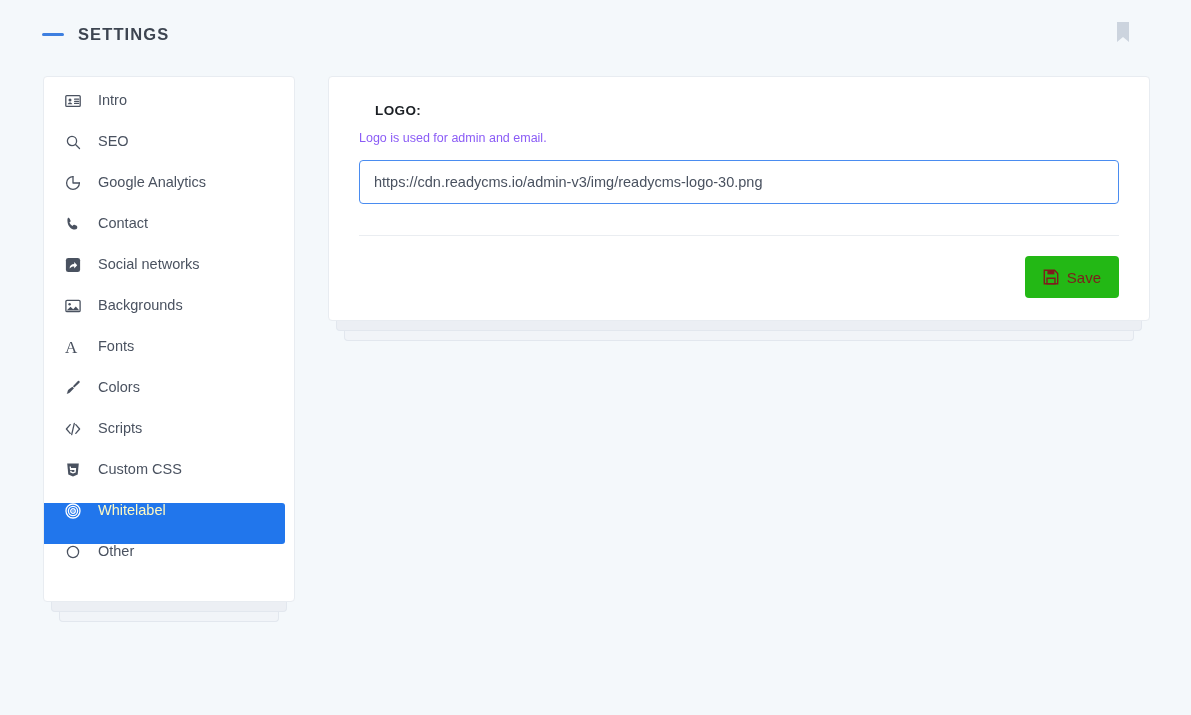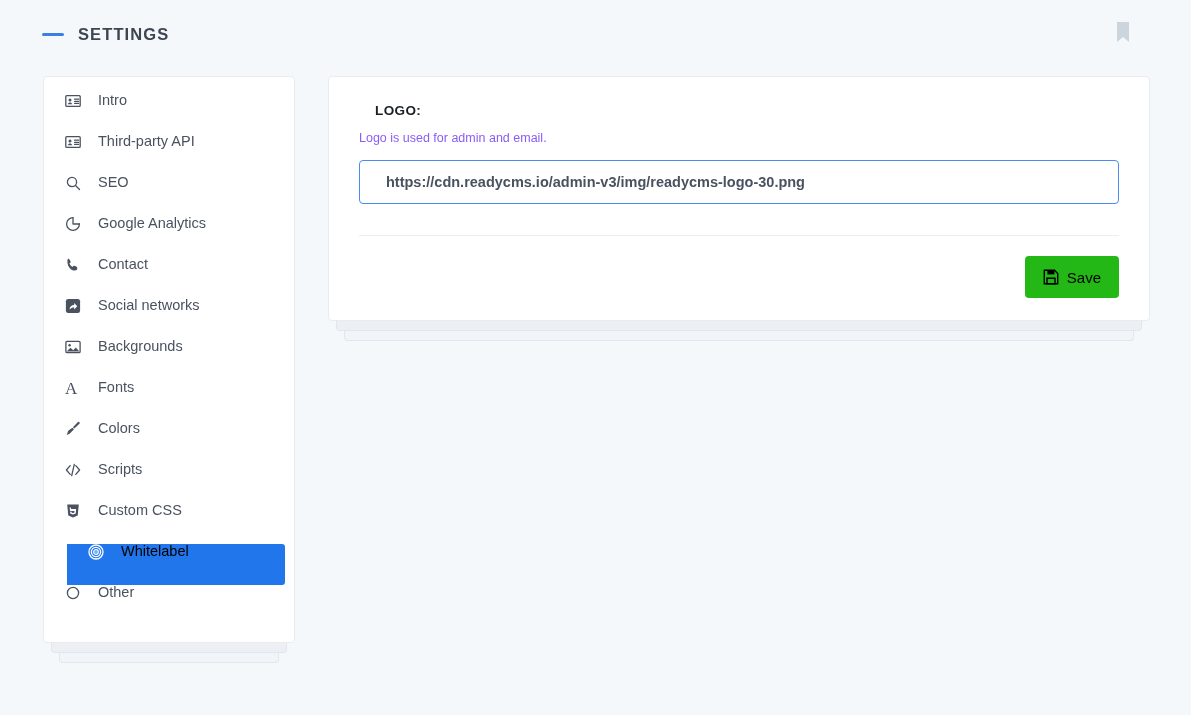--- a/index.html
+++ b/index.html
@@ -82,22 +82,21 @@
     width: 22px;
     min-width: 22px;
     display: flex;
     align-items: center;
     justify-content: flex-start;
     color: #4a5260;
     margin-right: 11px;
   }
   .sidebar-item.active {
     background: #2176ec;
-    color: #000000;
-    margin-left: 23px;
+    color: #fef9c3;
   }
   .sidebar-item.active .si-icon { color: #ffffff; }
   .si-label { line-height: 1; }
 
   
   #content-wrap { left: 328px; top: 76px; width: 822px; }
   .content-card { padding: 26px 30px 22px 30px; }
   .field-label {
     font-size: 13.5px;
     font-weight: bold;
@@ -107,48 +106,47 @@
   }
   .field-help {
     font-size: 12.5px;
     color: #8b5cf6;
     margin: 0 0 15px 0;
   }
   .text-input {
     display: block;
     width: 100%;
     height: 44px;
-    padding: 0 26px;
+    padding: 0 14px;
     font-size: 14.5px;
     color: #4a5260;
     font-family: "Liberation Sans", sans-serif;
     background: #ffffff;
     border: 1px solid #4a8cf0;
     border-radius: 4px;
     outline: none;
-    font-weight: bold;
   }
   .divider {
     border: none;
     border-top: 1px solid #eaedf1;
     margin: 31px 0 0 0;
   }
   .actions {
     display: flex;
     justify-content: flex-end;
     padding-top: 20px;
   }
   .save-button {
     display: inline-flex;
     align-items: center;
     gap: 8px;
     height: 42px;
     padding: 0 18px;
     background: #23b815;
-    color: #000000;
+    color: #7f1d1d;
     font-size: 15px;
     font-family: "Liberation Sans", sans-serif;
     border: none;
     border-radius: 4px;
     cursor: pointer;
   }
   .save-button svg { display: block; }
 </style>
 </head>
 <body>
@@ -169,31 +167,20 @@
         <div class="sidebar-item">
           <span class="si-icon">
             <svg width="16" height="16" viewBox="0 0 16 16" fill="none" stroke="currentColor" stroke-width="1.3" stroke-linecap="round" stroke-linejoin="round">
               <rect x="0.8" y="2.6" width="14.4" height="10.8" rx="1"></rect>
               <circle cx="5" cy="7" r="1.5" fill="currentColor" stroke="none"></circle>
               <path d="M2.7 11.2c.4-1.2 1.3-1.8 2.3-1.8s1.9.6 2.3 1.8z" fill="currentColor" stroke="none"></path>
               <path d="M9.6 6.2h4M9.6 8.3h4M9.6 10.4h4"></path>
             </svg>
           </span>
           <span class="si-label">Intro</span>
-        </div>
-        <div class="sidebar-item">
-          <span class="si-icon">
-            <svg width="16" height="16" viewBox="0 0 16 16" fill="none" stroke="currentColor" stroke-width="1.3" stroke-linecap="round" stroke-linejoin="round">
-              <rect x="0.8" y="2.6" width="14.4" height="10.8" rx="1"></rect>
-              <circle cx="5" cy="7" r="1.5" fill="currentColor" stroke="none"></circle>
-              <path d="M2.7 11.2c.4-1.2 1.3-1.8 2.3-1.8s1.9.6 2.3 1.8z" fill="currentColor" stroke="none"></path>
-              <path d="M9.6 6.2h4M9.6 8.3h4M9.6 10.4h4"></path>
-            </svg>
-          </span>
-          <span class="si-label">Third-party API</span>
         </div>
         <div class="sidebar-item">
           <span class="si-icon">
             <svg width="16" height="16" viewBox="0 0 16 16" fill="none" stroke="currentColor" stroke-width="1.3" stroke-linecap="round" stroke-linejoin="round">
               <circle cx="7" cy="7" r="4.6"></circle>
               <path d="M10.5 10.5l4 4"></path>
             </svg>
           </span>
           <span class="si-label">SEO</span>
         </div>

